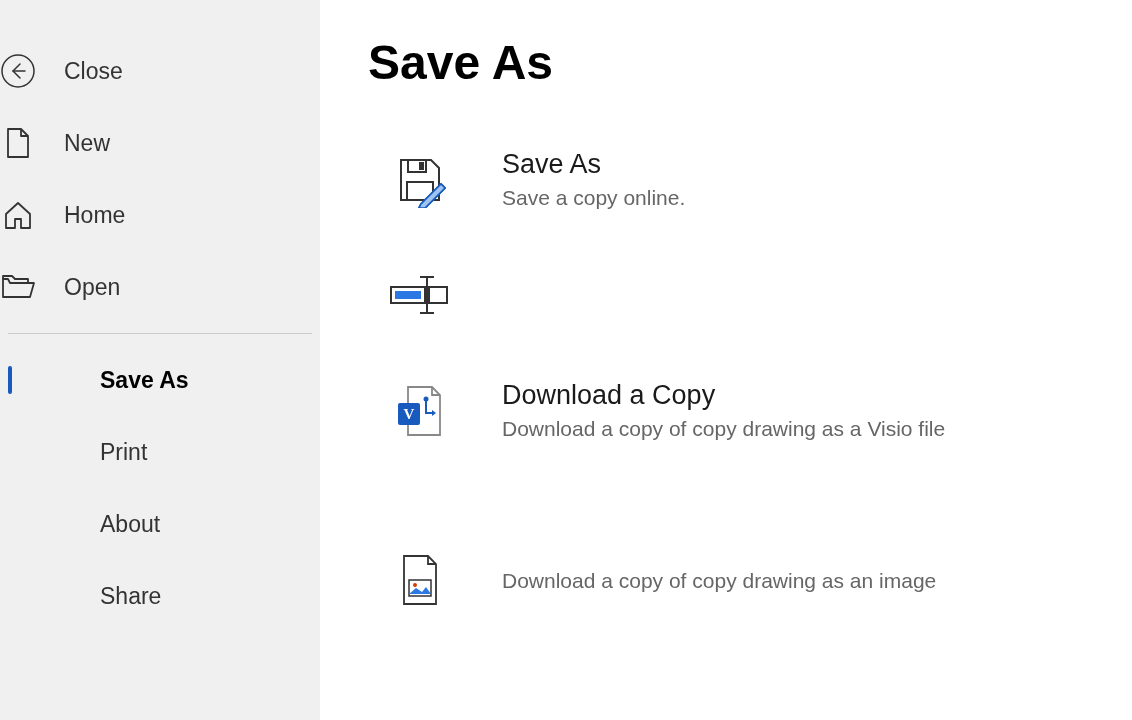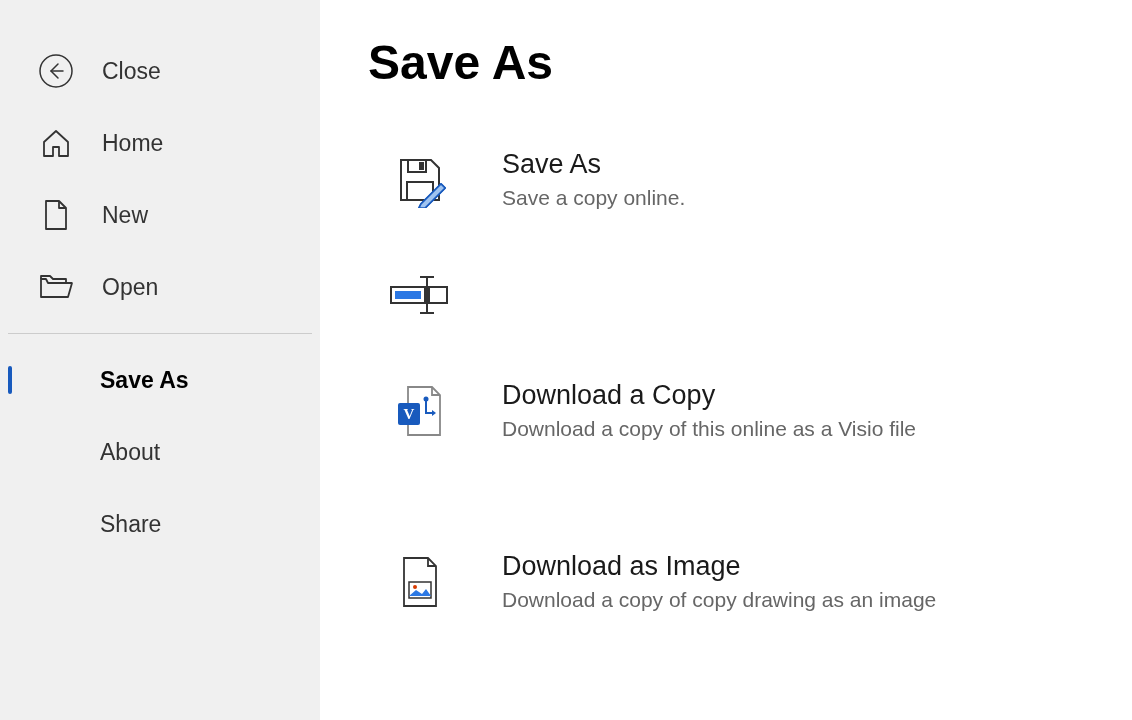--- a/index.html
+++ b/index.html
@@ -17,21 +17,20 @@
     }
     .sidebar {
       width: 320px;
       background: #f0f0f0;
       padding-top: 35px;
     }
     .sidebar-item {
       display: flex;
       align-items: center;
       height: 72px;
-      padding-left: 38px;
       cursor: pointer;
       position: relative;
     }
     .sidebar-item.secondary {
       padding-left: 100px;
     }
     .sidebar-item .icon {
       width: 36px;
       height: 36px;
       display: flex;
@@ -116,53 +115,56 @@
         <circle cx="18" cy="18" r="16" stroke="#333" stroke-width="1.5"></circle>
         <path d="M20 11 L13 18 L20 25" stroke="#333" stroke-width="1.5" fill="none" stroke-linecap="round" stroke-linejoin="round"></path>
         <path d="M13 18 L25 18" stroke="#333" stroke-width="1.5" stroke-linecap="round"></path>
       </svg>
     </span>
     <span class="sidebar-label">Close</span>
   </div>
 
   <div class="sidebar-item">
     <span class="icon">
-      <svg width="34" height="34" viewBox="0 0 34 34" fill="none">
-        <path d="M5 16 L17 5 L29 16 L29 30 L20 30 L20 21 L14 21 L14 30 L5 30 Z" stroke="#333" stroke-width="1.8" fill="none" stroke-linejoin="round"></path>
-      </svg>
-    </span>
-    <span class="sidebar-label">Home</span>
-  </div>
-
-  <div class="sidebar-item">
-    <span class="icon">
       <svg width="30" height="34" viewBox="0 0 30 34" fill="none">
         <path d="M5 3 L18 3 L25 10 L25 31 L5 31 Z" stroke="#333" stroke-width="1.8" fill="none" stroke-linejoin="round"></path>
         <path d="M18 3 L18 10 L25 10" stroke="#333" stroke-width="1.8" fill="none" stroke-linejoin="round"></path>
       </svg>
     </span>
     <span class="sidebar-label">New</span>
   </div>
 
   <div class="sidebar-item">
     <span class="icon">
+      <svg width="34" height="34" viewBox="0 0 34 34" fill="none">
+        <path d="M5 16 L17 5 L29 16 L29 30 L20 30 L20 21 L14 21 L14 30 L5 30 Z" stroke="#333" stroke-width="1.8" fill="none" stroke-linejoin="round"></path>
+      </svg>
+    </span>
+    <span class="sidebar-label">Home</span>
+  </div>
+
+  <div class="sidebar-item">
+    <span class="icon">
       <svg width="36" height="30" viewBox="0 0 36 30" fill="none">
         <path d="M3 7 L3 25 L30 25 L34 11 L10 11 L8 7 Z" stroke="#333" stroke-width="1.8" fill="none" stroke-linejoin="round"></path>
         <path d="M3 7 L3 4 L12 4 L15 7 L28 7 L28 11" stroke="#333" stroke-width="1.8" fill="none" stroke-linejoin="round"></path>
       </svg>
     </span>
     <span class="sidebar-label">Open</span>
   </div>
 
   <hr class="sidebar-divider">
 
   <div class="sidebar-item secondary active">
     <span class="sidebar-label">Save As</span>
   </div>
 
+  <div class="sidebar-item secondary">
+    <span class="sidebar-label">Print</span>
+  </div>
 
   <div class="sidebar-item secondary">
     <span class="sidebar-label">About</span>
   </div>
 
   <div class="sidebar-item secondary">
     <span class="sidebar-label">Share</span>
   </div>
 
 </div>
@@ -207,38 +209,37 @@
         <path d="M38 4 L38 12 L46 12" stroke="#888" stroke-width="1.8" fill="none"></path>
         <rect x="4" y="20" width="22" height="22" rx="2" fill="#185abd"></rect>
         <text x="15" y="36" font-family="Segoe UI" font-size="15" font-weight="700" fill="#fff" text-anchor="middle">V</text>
         <path d="M32 18 L32 30 L38 30" stroke="#185abd" stroke-width="2" fill="none"></path>
         <circle cx="32" cy="16" r="2.5" fill="#185abd"></circle>
         <path d="M38 27 L42 30 L38 33 Z" fill="#185abd"></path>
       </svg>
     </span>
     <div class="option-text">
       <span class="option-title">Download a Copy</span>
-      <span class="option-desc">Download a copy of this online as a Visio file</span>
+      <span class="option-desc">Download a copy of copy drawing as a Visio file</span>
     </div>
   </div>
 
   <div class="option-row">
     <div class="option-text">
     </div>
   </div>
 
   <div class="option-row">
     <span class="option-icon">
       <svg width="46" height="56" viewBox="0 0 46 56" fill="none">
         <path d="M8 4 L32 4 L40 12 L40 52 L8 52 Z" stroke="#333" stroke-width="1.8" fill="#fff"></path>
         <path d="M32 4 L32 12 L40 12" stroke="#333" stroke-width="1.8" fill="none"></path>
         <rect x="13" y="28" width="22" height="16" stroke="#333" stroke-width="1.5" fill="none"></rect>
         <circle cx="19" cy="33" r="2" fill="#d83b01"></circle>
         <path d="M13 42 L20 36 L26 40 L30 35 L35 42 Z" fill="#2b78e4"></path>
       </svg>
     </span>
     <div class="option-text">
-      <span class="option-title">Download as Image</span>
       <span class="option-desc">Download a copy of copy drawing as an image</span>
     </div>
   </div>
 
 </div>
 
 </body></html>

